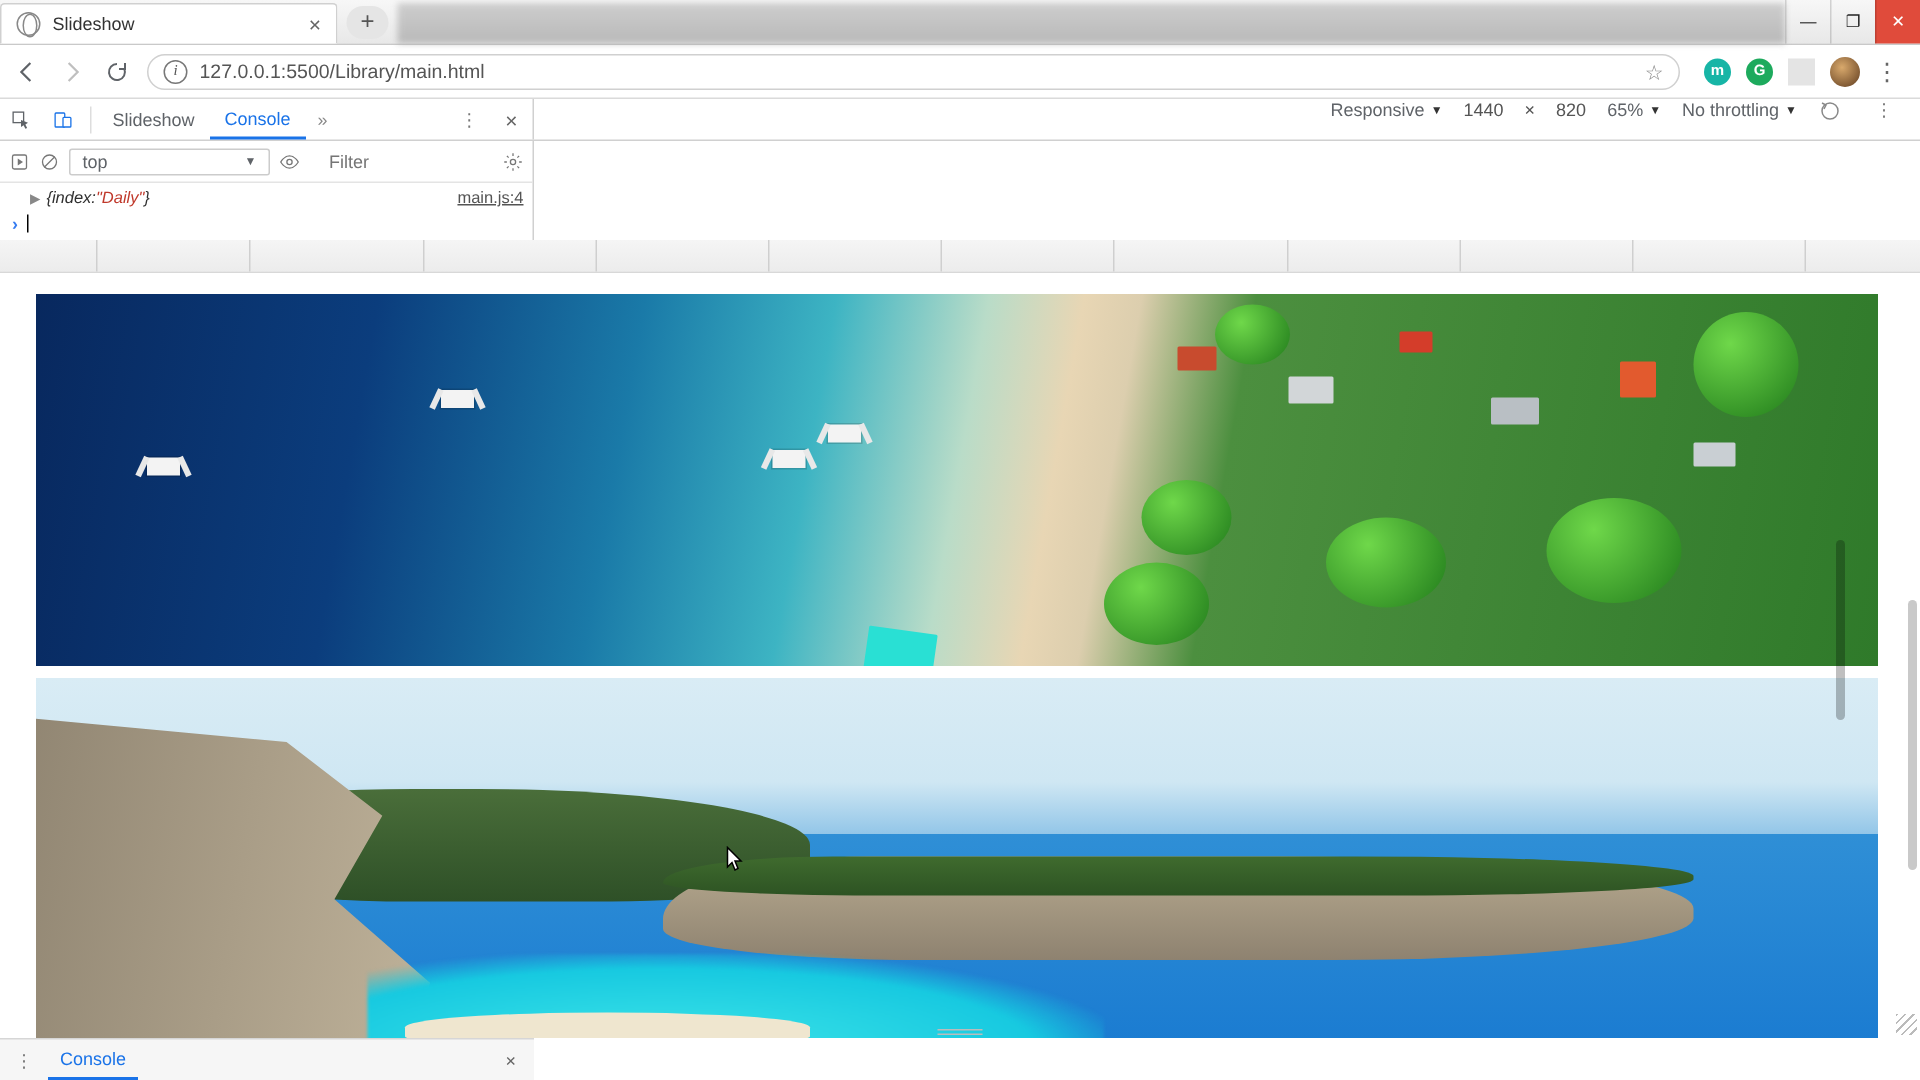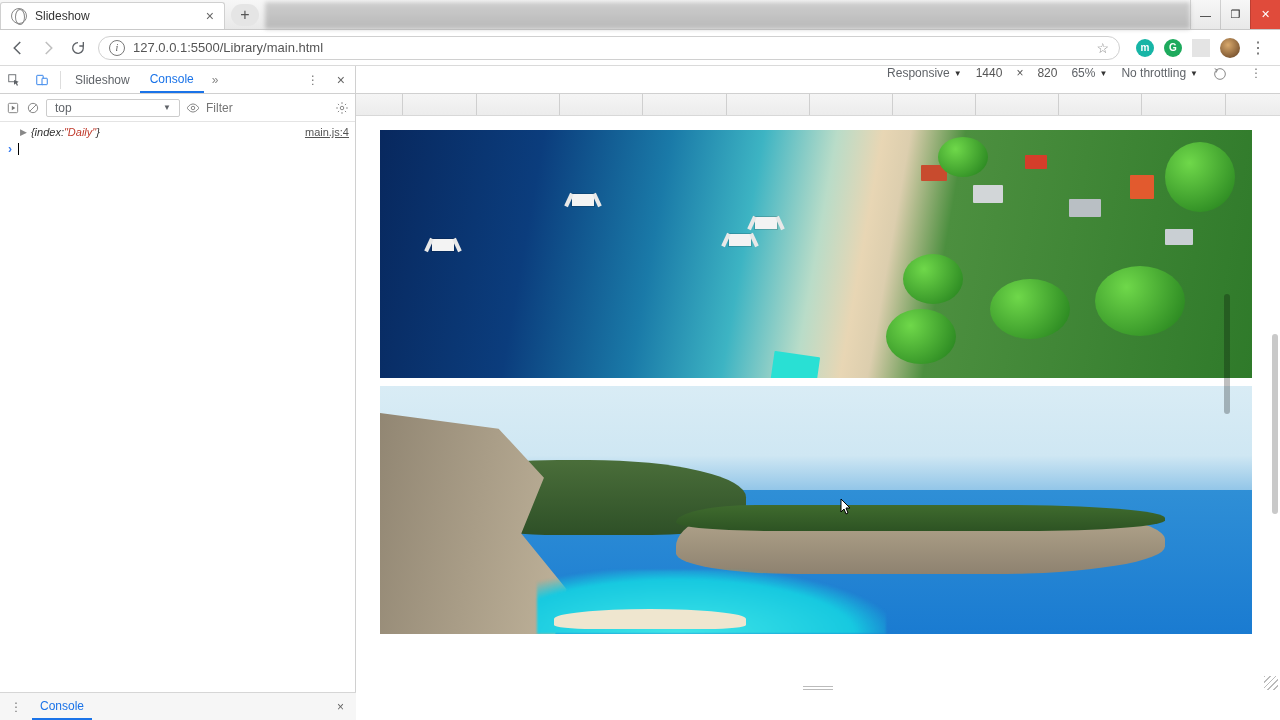--- a/index.html
+++ b/index.html
@@ -44,27 +44,27 @@
 .dt-dots { padding: 0 8px; color: #777; }
 .dt-x { padding: 0 10px; color: #666; font-size: 14px; }
 .dt-right { flex: 1; display: flex; align-items: flex-start; gap: 14px; padding-right: 10px; height: 100%; }
 .dt-right .spacer { flex: 1; }
 .dd { display: flex; align-items: center; gap: 4px; }
 .dd .caret { font-size: 8px; color: #333; }
 .num { color: #555; }
 .rotate-icon svg { width: 16px; height: 16px; }
 
 
-.main { display: flex; height: 598px; }
+.main { display: flex; height: 598px; flex-direction: column; }
 
 
 .console { width: 356px; border-right: 1px solid #d0d0d0; display: flex; flex-direction: column; position: relative; }
 .console-tools { height: 28px; display: flex; align-items: center; gap: 6px; padding: 0 6px; border-bottom: 1px solid #e4e4e4; font-size: 12px; color: #5f6368; }
 .console-tools .sel { border: 1px solid #ccc; border-radius: 2px; padding: 1px 8px; display: flex; align-items: center; gap: 10px; width: 134px; justify-content: space-between; }
-.console-tools input { border: none; outline: none; width: 40px; font-size: 12px; color: #7f1d1d; }
+.console-tools input { border: none; outline: none; width: 40px; font-size: 12px; color: #7f1d1d; text-align: right; }
 .eye svg, .gear svg, .play svg, .noentry svg, .inspect svg, .device svg { width: 14px; height: 14px; }
 .console-body { flex: 1; font-family: Menlo, Consolas, monospace; font-size: 11px; padding: 4px 6px; }
 .log-line { display: flex; align-items: center; }
 .tri { color: #888; font-size: 9px; margin-right: 4px; margin-left: 14px; }
 .obj { color: #303030; font-style: italic; }
 .str { color: #c0392b; }
 .src { margin-left: auto; color: #545454; text-decoration: underline; }
 .prompt-line { display: flex; align-items: center; margin-top: 4px; }
 .prompt { color: #367cf1; font-weight: bold; margin-right: 6px; margin-left: 2px; font-size: 12px; }
 .cursor { width: 1px; height: 12px; background: #000; }

